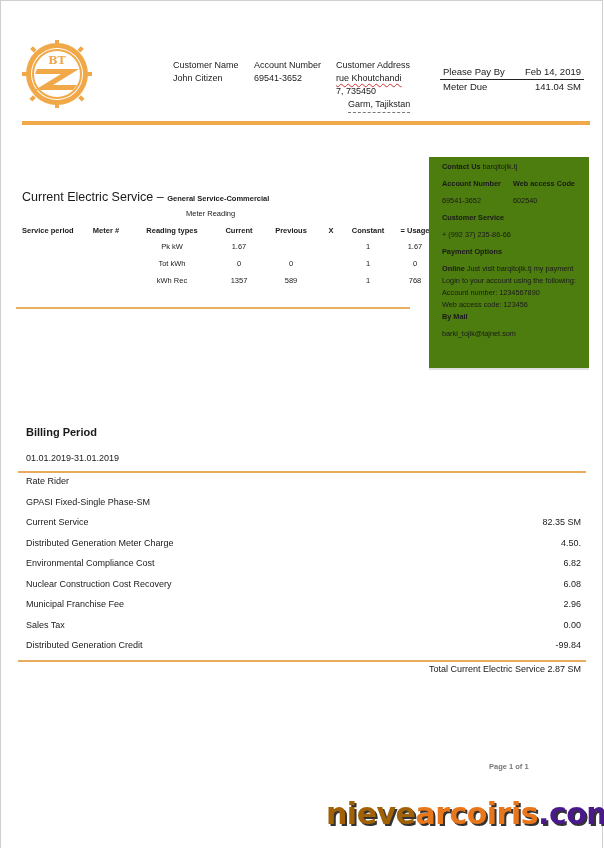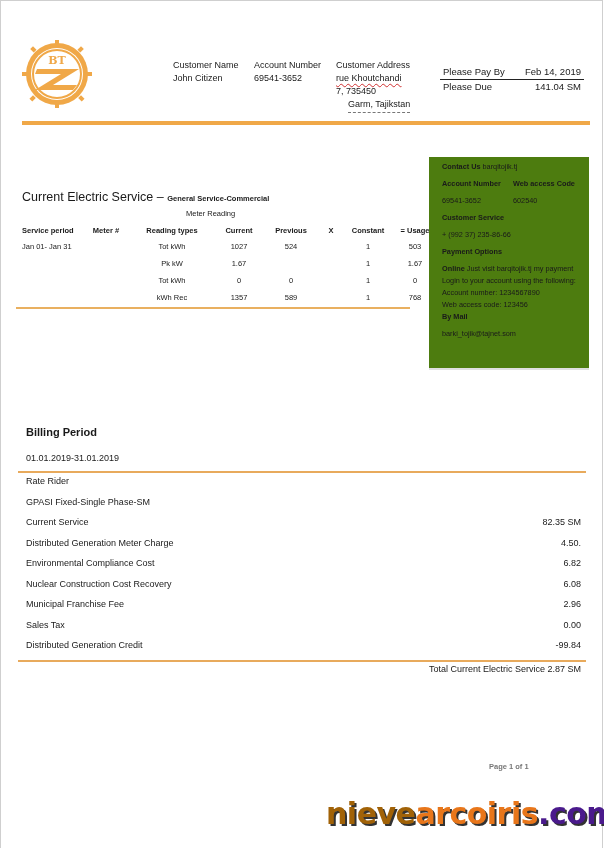--- a/index.html
+++ b/index.html
@@ -87,21 +87,21 @@
   <div>7, 735450</div>
   <div><span class="addr-last">Garm, Tajikstan</span></div>
 </div>
 
 <div class="abs paybox">
   <div class="row first">
     <span>Please Pay By</span>
     <span>Feb 14, 2019</span>
   </div>
   <div class="row second">
-    <span>Please Due</span>
+    <span>Meter Due</span>
     <span>141.04 SM</span>
   </div>
 </div>
 
 <div class="abs rule-top"></div>
 
 <div class="abs svc-title">
   <span>Current Electric Service</span><span> – </span><span class="sub">General Service-Commercial</span>
 </div>
 <div class="abs meter-caption">Meter Reading</div>
@@ -124,30 +124,20 @@
       <th>Reading types</th>
       <th>Current</th>
       <th>Previous</th>
       <th>X</th>
       <th>Constant</th>
       <th>= Usage</th>
     </tr>
   </thead>
   <tbody>
     <tr>
-      <td class="left">Jan  01- Jan 31</td>
-      <td></td>
-      <td>Tot kWh</td>
-      <td>1027</td>
-      <td>524</td>
-      <td></td>
-      <td>1</td>
-      <td>503</td>
-    </tr>
-    <tr>
       <td class="left"></td>
       <td></td>
       <td>Pk kW</td>
       <td>1.67</td>
       <td></td>
       <td></td>
       <td>1</td>
       <td>1.67</td>
     </tr>
     <tr>

